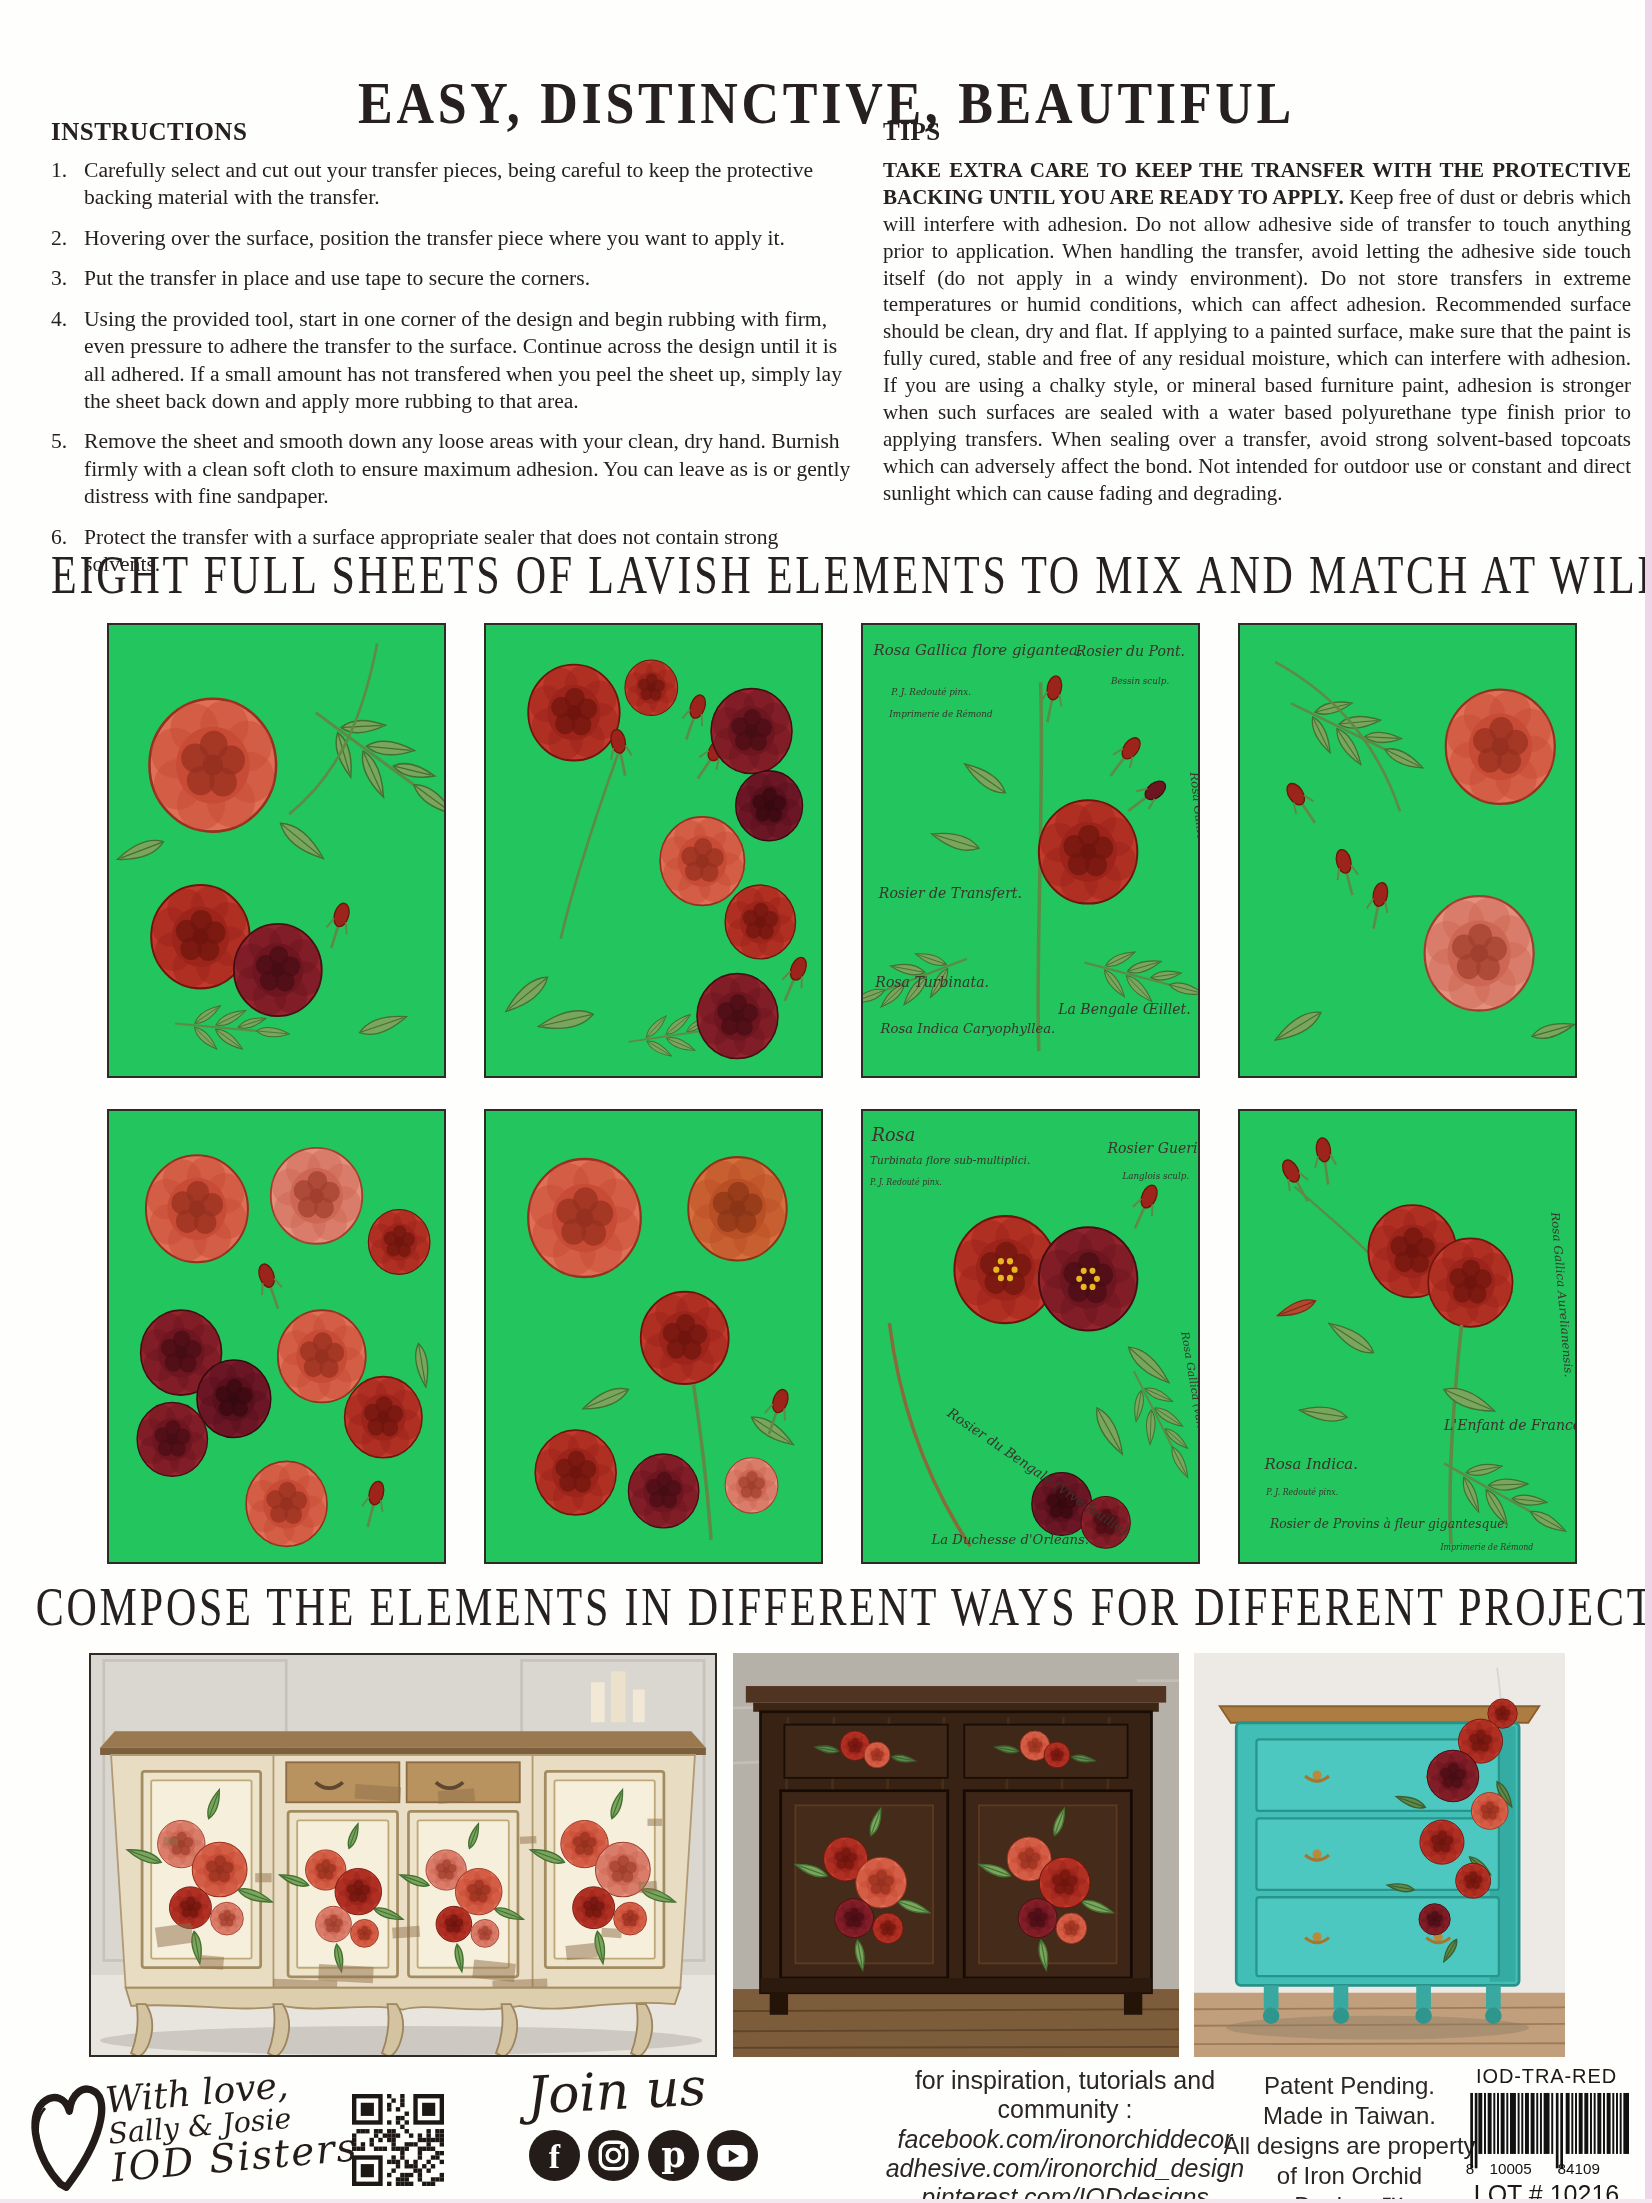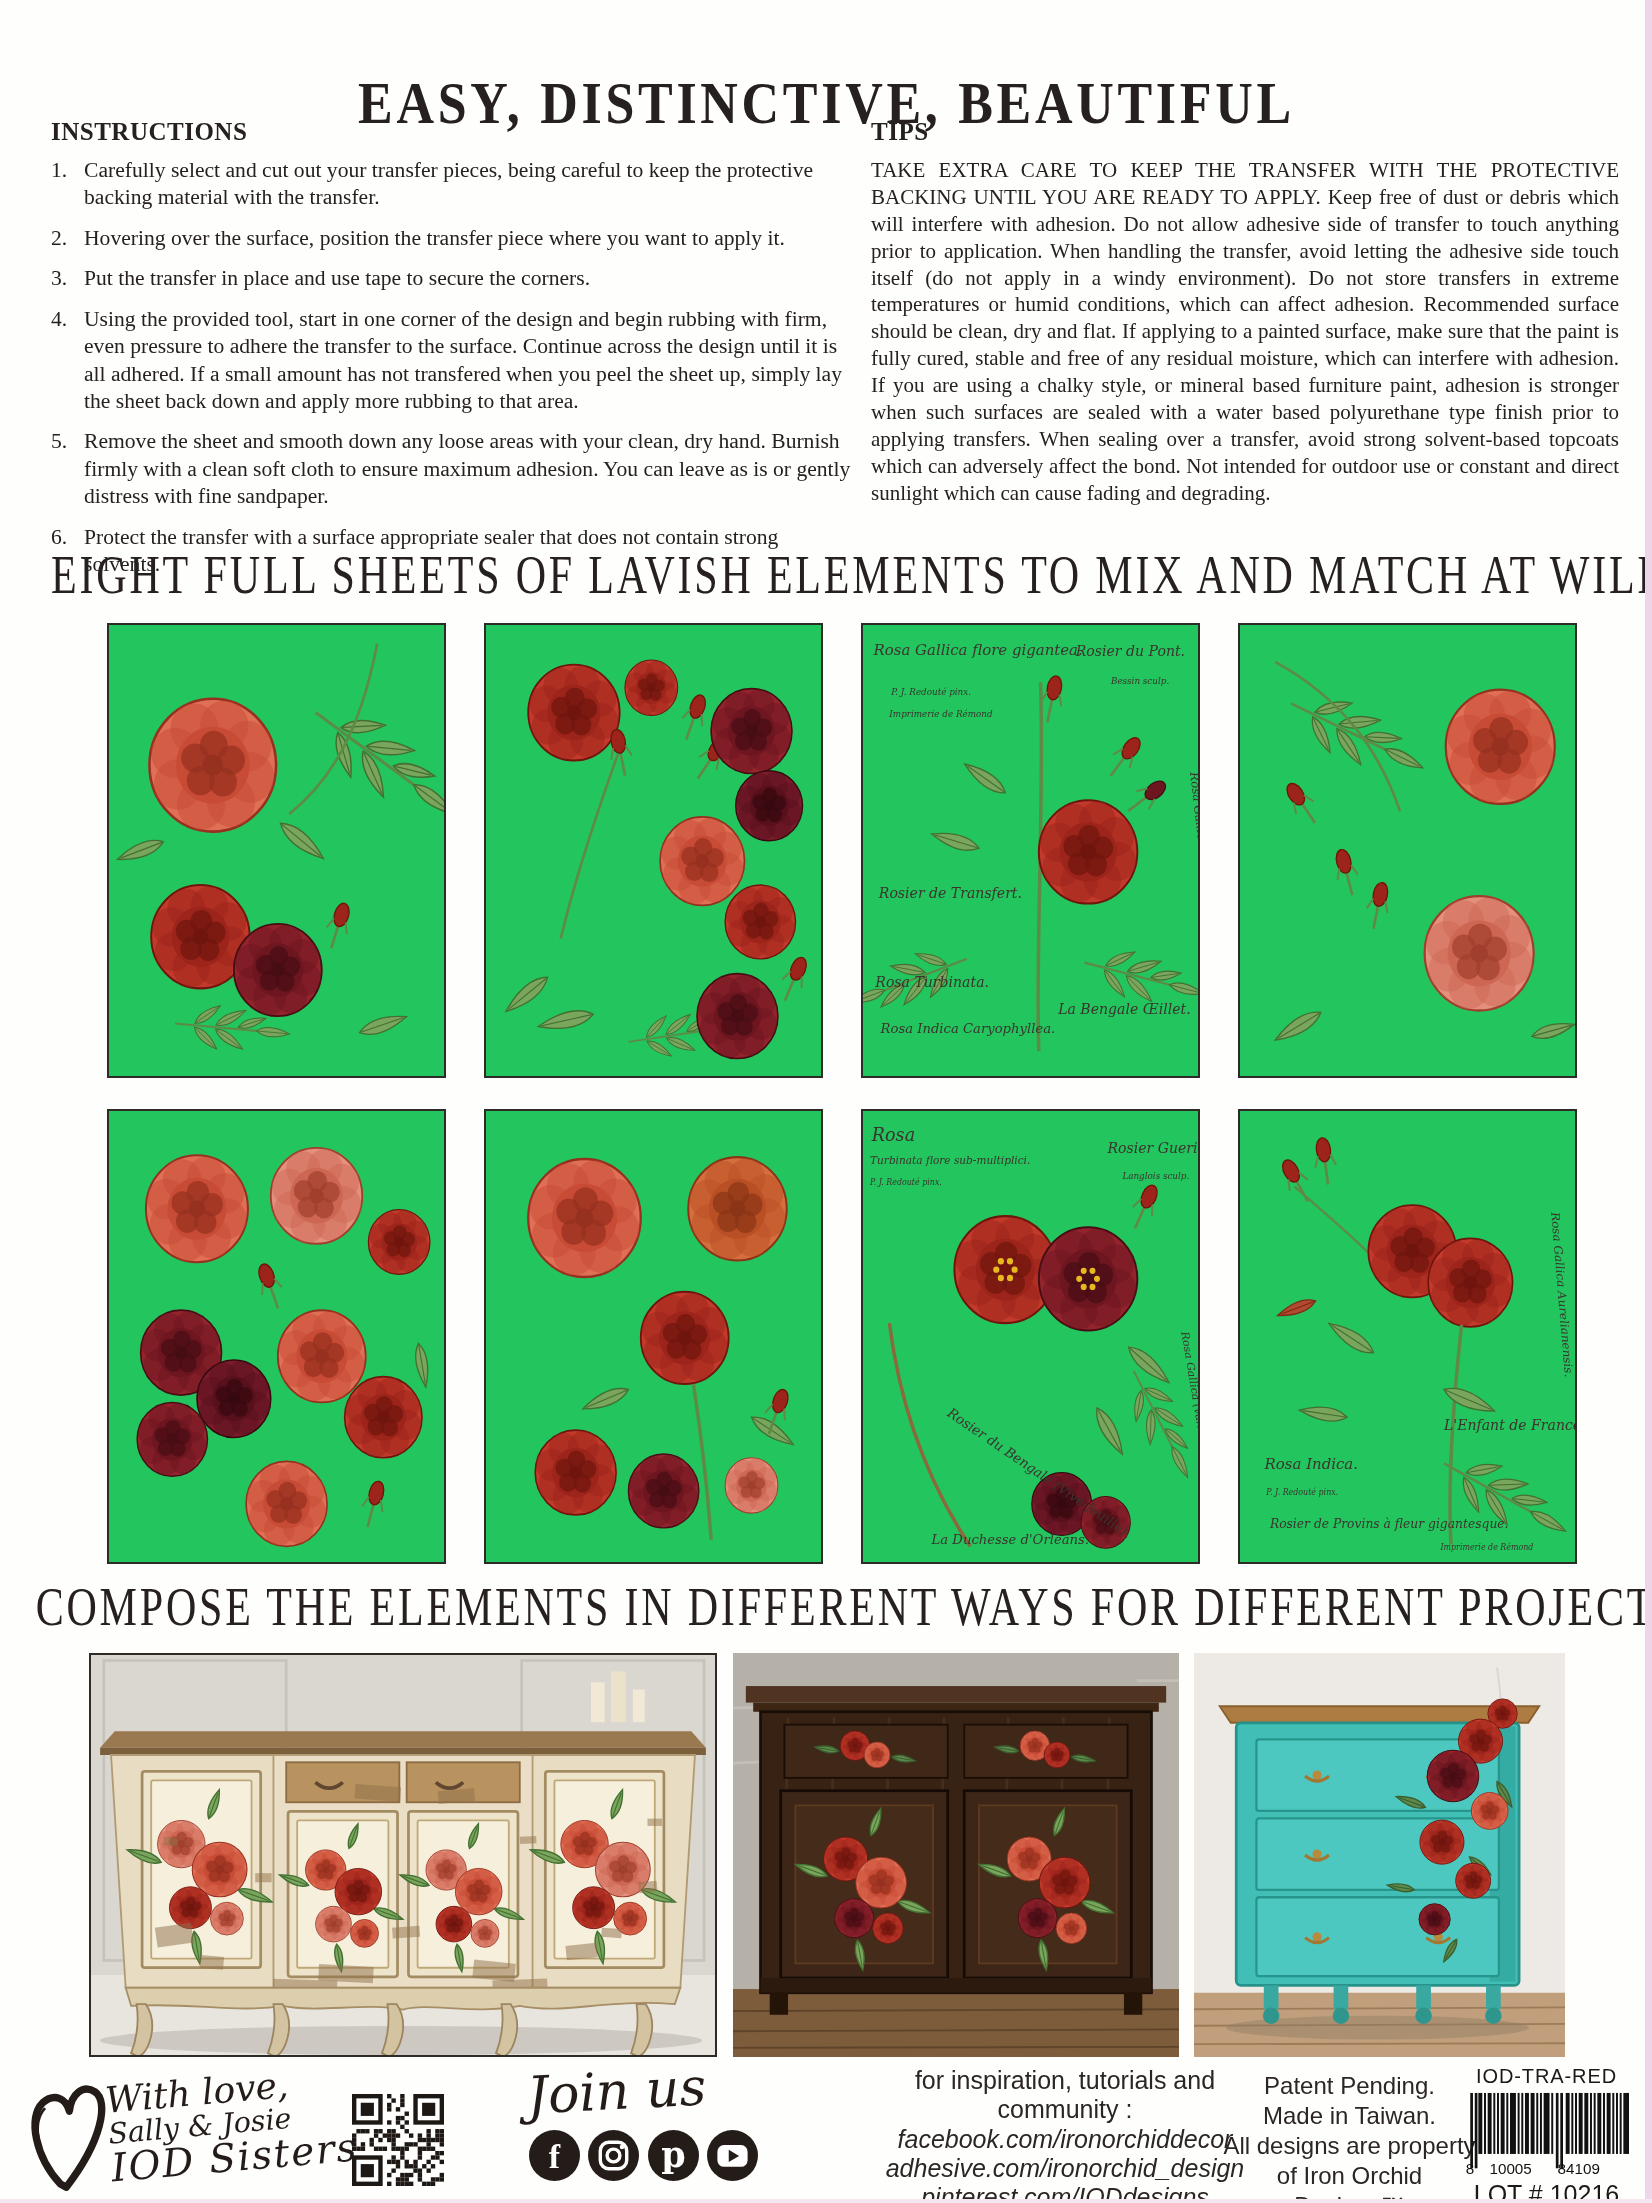--- a/index.html
+++ b/index.html
@@ -4,29 +4,29 @@
 <style>
   html,body{margin:0;padding:0;background:#ffffff;}
   .page{position:relative;width:1653px;height:2204px;background:#fefefd;overflow:hidden;
         font-family:"Liberation Serif",serif;color:#262120;}
   .edge-right{position:absolute;right:0;top:0;width:8.3px;height:2204px;background:#eed6e8;}
   .edge-bottom{position:absolute;left:0;bottom:0;width:1653px;height:5.5px;background:#f4e7f0;}
 
   .title{position:absolute;top:39px;left:0;width:100%;text-align:center;
          font-size:52px;font-weight:700;letter-spacing:3.7px;transform:scaleY(1.12);}
 
-  .cols{position:absolute;top:118px;left:51px;width:1580px;display:flex;gap:12px;}
+  .cols{position:absolute;top:118px;left:51px;width:1580px;display:flex;gap:24px;}
   .col-inst{width:808px;}
   .col-tips{width:748px;}
   .colhead{font-size:25px;font-weight:700;letter-spacing:0.5px;margin:0 0 11px 0;}
   .inst-list{margin:0;padding:0;list-style:none;}
   .inst-list li{display:flex;font-size:21.6px;line-height:1.27;margin-bottom:13px;}
   .inst-list .num{flex:none;width:33px;}
   .tips-p{font-size:21px;line-height:1.28;margin:0;text-align:justify;}
-  .tips-p strong{font-weight:400;margin-top:36px;}
+  .tips-p strong{font-weight:700;margin-top:36px;}
 
   .band{position:absolute;left:0;width:100%;text-align:center;margin:0;font-weight:400;}
   .band .cond{display:inline-block;font-size:42px;letter-spacing:2.8px;transform:scale(1.0,1.32);}
   #band1{top:551px;padding-left:32px;}
   #band2{top:1583px;padding-left:32px;}
 
   #sheets-grid{position:absolute;top:623px;left:91px;width:1488px;display:grid;
                grid-template-columns:repeat(4,355px);grid-auto-rows:455px;column-gap:22px;row-gap:31px;}
   .sheet{border:2.8px solid #2e2a26;background:#22c55e;box-sizing:border-box;margin-left:16px;}
   .sheet svg{width:100%;height:100%;display:block;}

